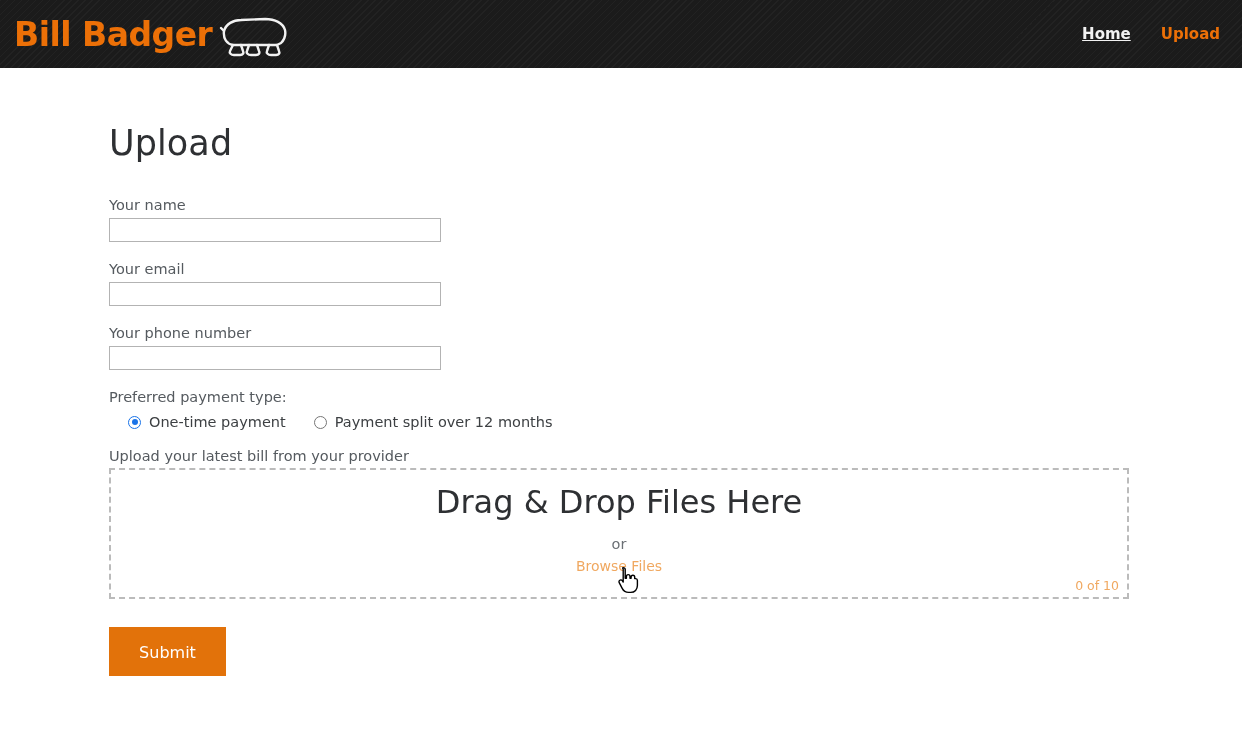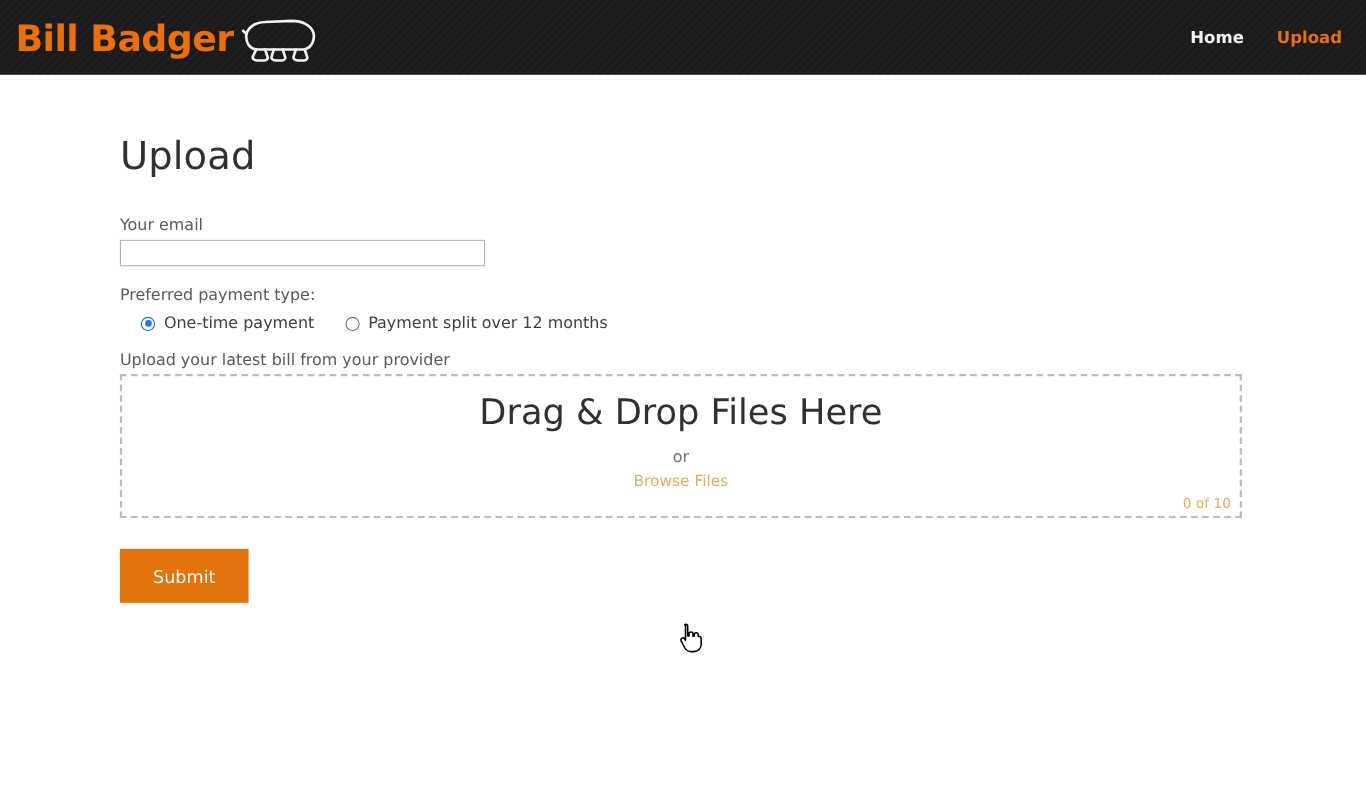--- a/index.html
+++ b/index.html
@@ -59,21 +59,21 @@
     align-items: center;
     gap: 30px;
     margin-right: 22px;
   }
   .nav-link {
     font-size: 15px;
     font-weight: bold;
     text-decoration: none;
     white-space: nowrap;
   }
-  .nav-link.is-home { color: #f2f2f2; }
+  .nav-link.is-home { color: #f2f2f2; text-decoration: underline; }
   .nav-link.is-active { color: #ec7007; }
 
   
   .page {
     padding-left: 109px;
     padding-top: 0;
     box-sizing: border-box;
   }
   .page-title {
     font-size: 35px;
@@ -244,26 +244,34 @@
     <a class="nav-link is-home" href="#">Home</a>
     <a class="nav-link is-active" href="#">Upload</a>
   </nav>
 </header>
 
 <main class="page">
   <h1 class="page-title">Upload</h1>
 
   <form class="form-area">
 
+    <div class="field-group">
+      <label class="field-label">Your name</label>
+      <input class="text-input" type="text" value="" style="">
+    </div>
 
     <div class="field-group">
       <label class="field-label">Your email</label>
       <input class="text-input" type="text" value="" style="">
     </div>
 
+    <div class="field-group">
+      <label class="field-label">Your phone number</label>
+      <input class="text-input" type="text" value="" style="">
+    </div>
 
     <div class="radio-block">
       <span class="field-label">Preferred payment type:</span>
       <div class="radio-row">
         <label class="radio-option">
           <span class="radio-mark checked"></span>
           <span class="radio-label">One-time payment</span>
         </label>
         <label class="radio-option">
           <span class="radio-mark"></span>

